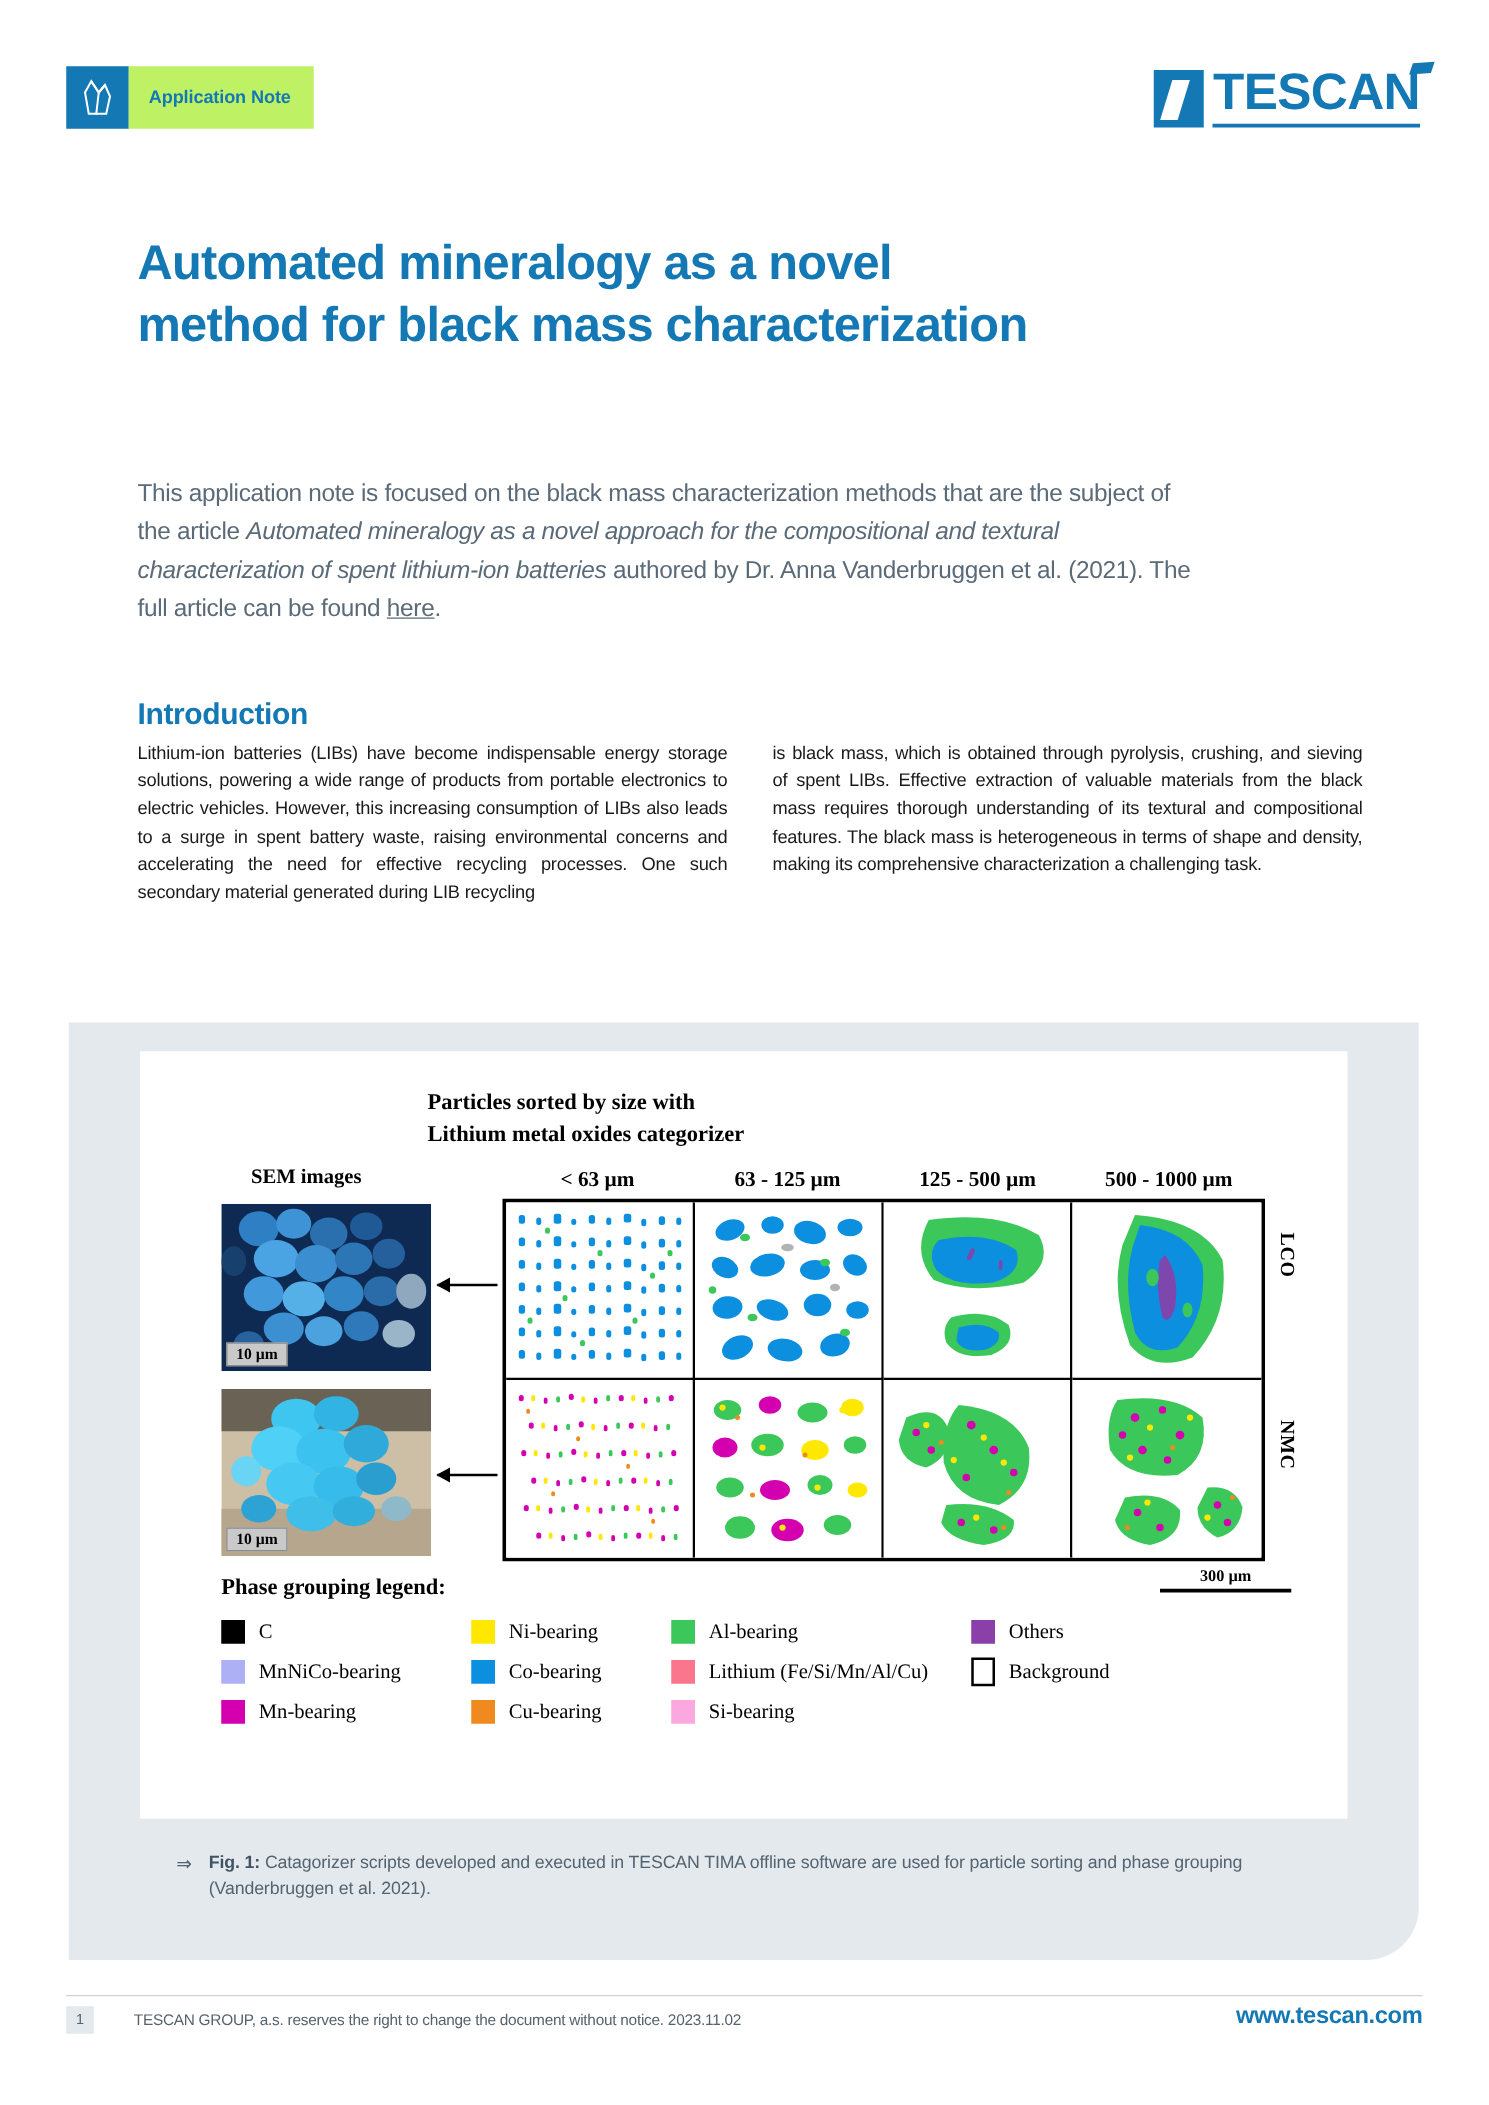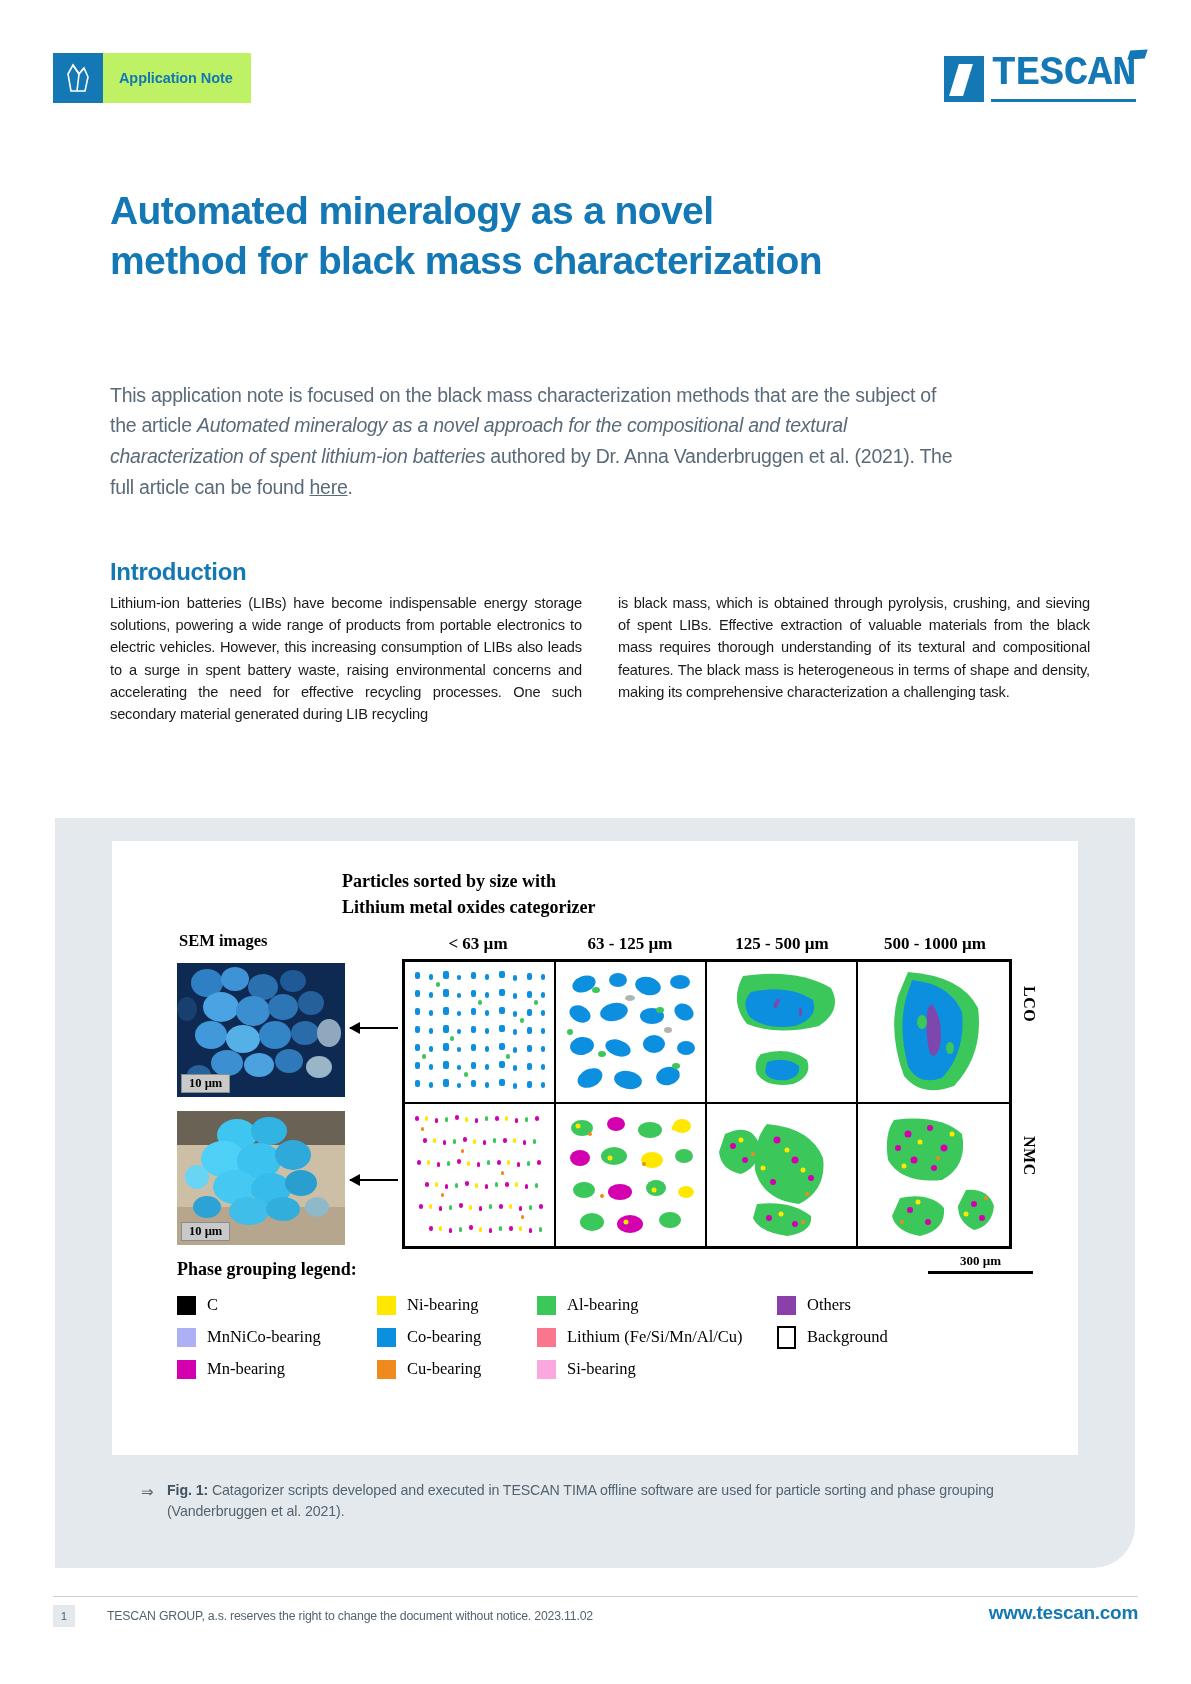--- a/index.html
+++ b/index.html
@@ -54,21 +54,20 @@
     font-size: 13.5px;
     line-height: 1.42;
     color: #5c6b78;
     letter-spacing: -0.15px;
   }
   .logo {
     position: absolute;
     right: 55px; top: 50px;
     display: flex;
     align-items: flex-start;
-    font-family: Liberation Mono, monospace;
   }
   .logo-mark {
     width: 40px; height: 46px;
     background: #1378b4;
     position: relative;
     margin-right: 7px;
     margin-top: 6px;
   }
   .logo-mark::before {
     content: "";
@@ -186,22 +185,23 @@
     position: absolute;
     left: 230px; top: 27px;
     width: 520px;
     font-size: 18px;
     font-weight: bold;
     line-height: 1.45;
     color: #000;
   }
   .sem-label {
     position: absolute;
-    left: 67px; top: 90px;
+    left: 48px; top: 90px;
     width: 170px;
+    text-align: center;
     font-size: 16.5px;
     font-weight: bold;
     color: #000;
   }
   .size-hdr {
     position: absolute;
     top: 93px;
     text-align: center;
     font-size: 17px;
     font-weight: bold;

